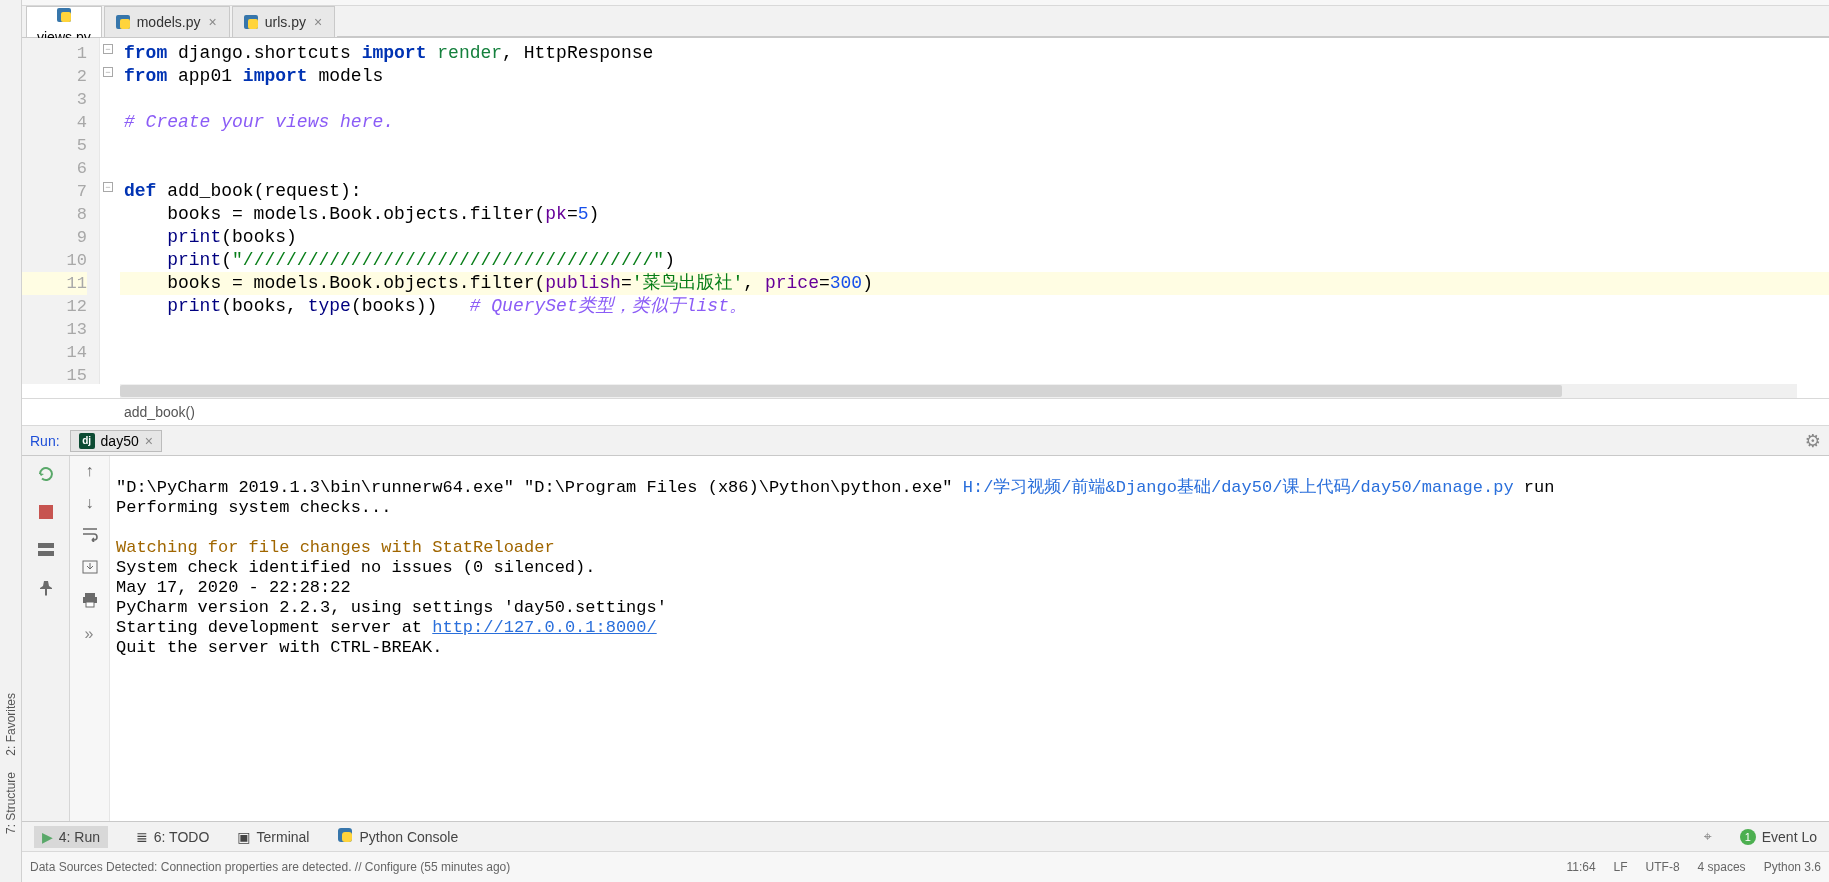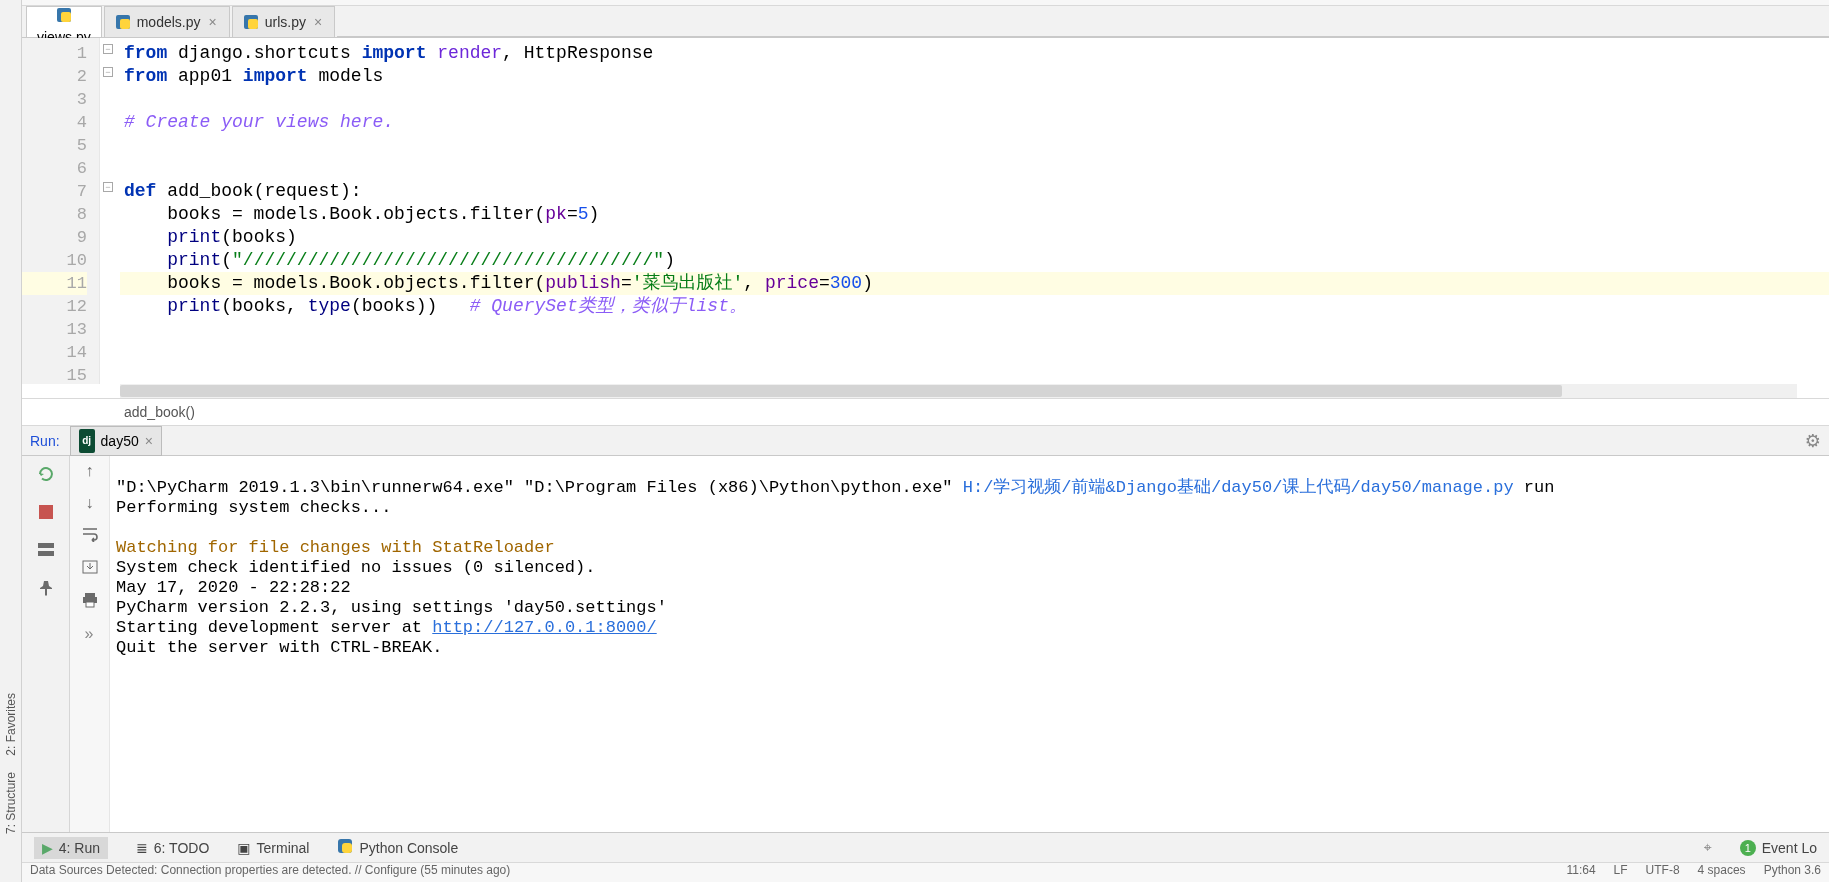--- a/index.html
+++ b/index.html
@@ -23,53 +23,53 @@
   .fold-strip { width: 20px; background: #fff; position: relative; }
   .fold-mark { position: absolute; left: 3px; width: 10px; height: 10px; border: 1px solid #a8a8a8; color: #a8a8a8; font-size: 9px; line-height: 8px; text-align: center; }
   .code { flex: 1; font-family: "Consolas","Courier New",monospace; font-size: 18px; line-height: 23px; padding-top: 4px; white-space: pre; overflow: hidden; position: relative; }
   .code .hl-line { position: absolute; left: 0; right: 0; height: 23px; background: #fffde3; z-index: 0; }
   .code .line { position: relative; z-index: 1; padding-left: 4px; }
   .kw { color: #0033b3; font-weight: bold; }
   .fn { color: #000; }
   .builtin { color: #000080; }
   .num { color: #1750eb; }
   .str { color: #067d17; }
-  .unused { color: #6d28d9; }
+  .unused { color: #15803d; }
   .op { color: #000; }
   .param { color: #660099; }
   .cm { color: #8b5cf6; font-style: italic; font-family: Liberation Mono, monospace; }
   .scrollbar-h { height: 14px; background: #f0f0f0; margin: 0 32px 0 98px; position: relative; }
   .scrollbar-h .thumb { position: absolute; left: 0; top: 1px; height: 12px; width: 86%; background: #d4d4d4; border-radius: 2px; }
   
   .bc-bottom { height: 28px; border-top: 1px solid #d9d9d9; border-bottom: 1px solid #d9d9d9; background: #fff; display: flex; align-items: center; padding-left: 102px; font-size: 14px; color: #555; }
   
   .run-panel { flex: 1; display: flex; flex-direction: column; min-height: 0; }
   .run-head { height: 30px; background: #f2f2f2; border-bottom: 1px solid #c9c9c9; display: flex; align-items: center; gap: 10px; padding: 0 8px; }
   .run-head .lbl { font-size: 14px; color: #1d4ed8; }
   .run-tab { display: flex; align-items: center; gap: 6px; background: #e6e6e6; border: 1px solid #bcbcbc; padding: 2px 8px; font-size: 14px; }
-  .run-tab .dj { width: 16px; height: 24px; background: #0c4b33; color: #fff; font-size: 10px; font-weight: bold; display: flex; align-items: center; justify-content: center; border-radius: 2px; }
+  .run-tab .dj { width: 16px; height: 16px; background: #0c4b33; color: #fff; font-size: 10px; font-weight: bold; display: flex; align-items: center; justify-content: center; border-radius: 2px; }
   .run-tab .close { color: #888; }
   .run-head .gear { margin-left: auto; font-size: 18px; color: #888; }
   .run-body { flex: 1; display: flex; min-height: 0; }
   .run-tools { width: 48px; background: #f2f2f2; border-right: 1px solid #d6d6d6; display: flex; flex-direction: column; align-items: center; padding-top: 6px; gap: 14px; }
   .run-tools .btn { width: 24px; height: 24px; display: flex; align-items: center; justify-content: center; cursor: pointer; color: #555; }
   .run-tools2 { width: 40px; background: #f7f7f7; border-right: 1px solid #e6e6e6; display: flex; flex-direction: column; align-items: center; padding-top: 6px; gap: 14px; }
   .stop-sq { width: 14px; height: 14px; background: #c75450; }
   .console { flex: 1; font-family: "Consolas","Courier New",monospace; font-size: 17px; line-height: 20px; padding: 2px 6px 6px 6px; overflow: hidden; white-space: pre-wrap; }
   .console a { color: #2a6fdb; text-decoration: underline; }
   .console .warn { color: #a06600; }
   .console .pathlink { color: #2a6fdb; margin-top: 23px; }
   
   .toolbar-bottom { height: 30px; background: #f2f2f2; border-top: 1px solid #c9c9c9; display: flex; align-items: center; gap: 28px; padding: 0 12px; font-size: 14px; color: #444; }
   .toolbar-bottom .tb { display: flex; align-items: center; gap: 6px; cursor: pointer; }
   .toolbar-bottom .tb.active { background: #d8d8d8; padding: 3px 8px; }
   .toolbar-bottom .spacer { flex: 1; }
   .event-badge { width: 16px; height: 16px; border-radius: 50%; background: #4caf50; color: #fff; font-size: 11px; display: flex; align-items: center; justify-content: center; }
   
-  .status { height: 20px; background: #f7f7f7; border-top: 1px solid #d9d9d9; display: flex; font-size: 12px; color: #666; padding: 0 8px; gap: 18px; }
+  .status { height: 31px; background: #f7f7f7; border-top: 1px solid #d9d9d9; display: flex; align-items: center; font-size: 12px; color: #666; padding: 0 8px; gap: 18px; }
   .status .spacer { flex: 1; }
   .py-icon svg { width: 16px; height: 16px; }
   .tri-green { color: #59a869; }
   .arrow { font-size: 16px; color: #6b6b6b; }
   .more { font-size: 16px; color: #888; letter-spacing: 1px; }
 </style>
 </head>
 <body>
 
 <div class="root">

